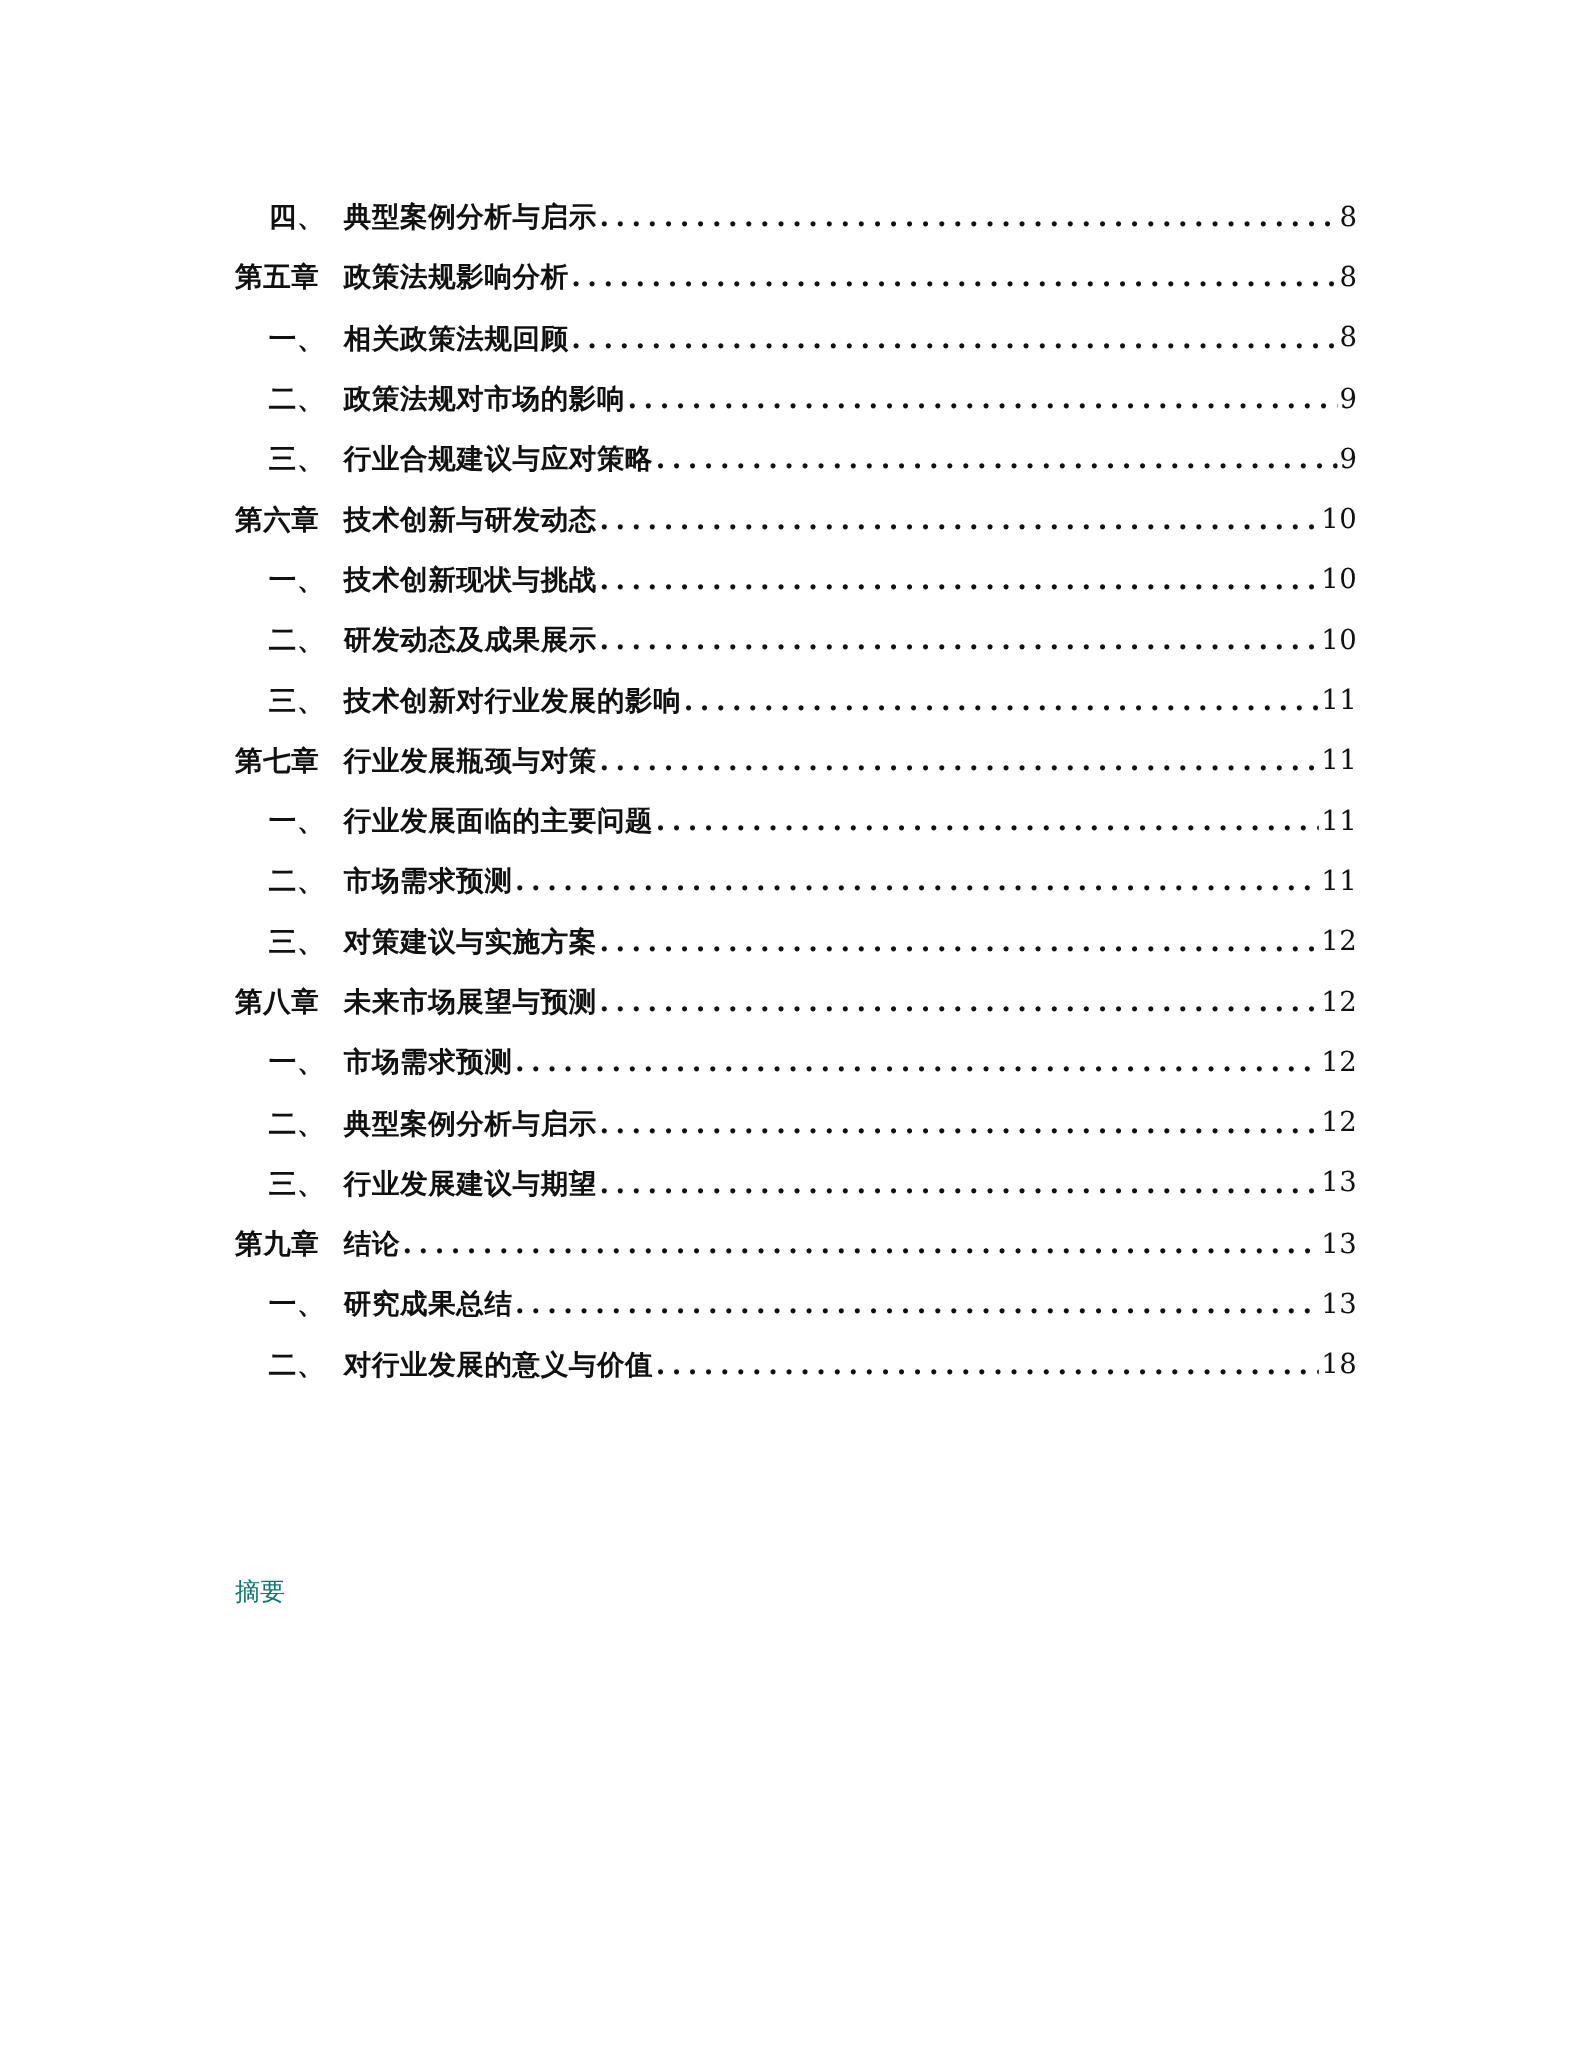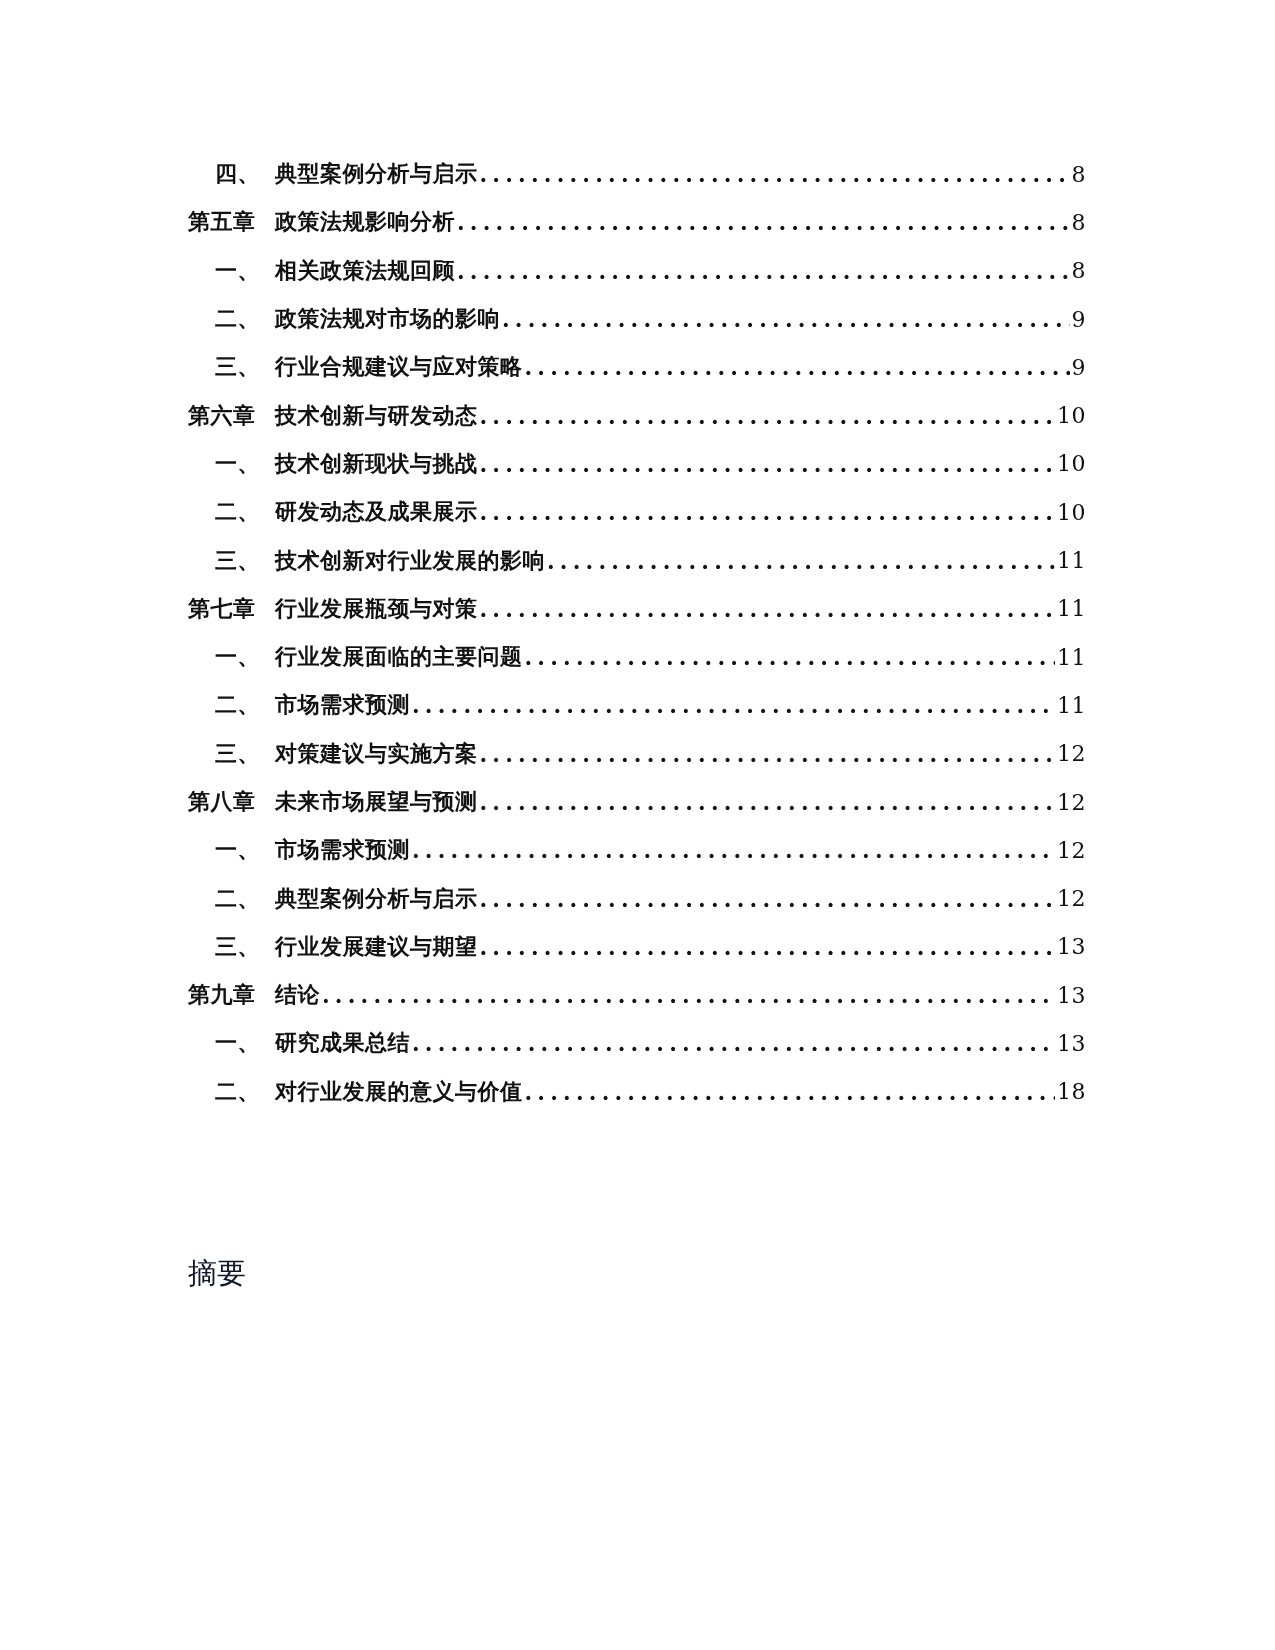--- a/index.html
+++ b/index.html
@@ -27,21 +27,21 @@
     font-family: "DejaVu Serif", "Liberation Serif", serif; font-weight: bold;
     letter-spacing: 5.2px; color: #111; height: 26px; line-height: 26px;
   }
   .toc-row .page {
     flex: 0 0 auto; font-family: "DejaVu Serif", "Liberation Serif", serif;
     font-weight: normal; font-size: 22px; text-align: right;
   }
   .abstract {
     position: absolute; left: 188px; top: 1255px; width: 900px;
     font-family: "DejaVu Serif", "Liberation Serif", serif;
-    font-size: 29px; line-height: 37px; color: #0f172a;
+    font-size: 20px; line-height: 37px; color: #0f766e;
   }
   .abstract .heading { font-weight: normal; margin-bottom: 2px; }
   .abstract .body { text-indent: 46px; text-align: justify; letter-spacing: 0.4px; }
 </style>
 </head>
 <body>
 
 <div class="toc">
   <div class="toc-row section">
     <span class="num">四、</span>

